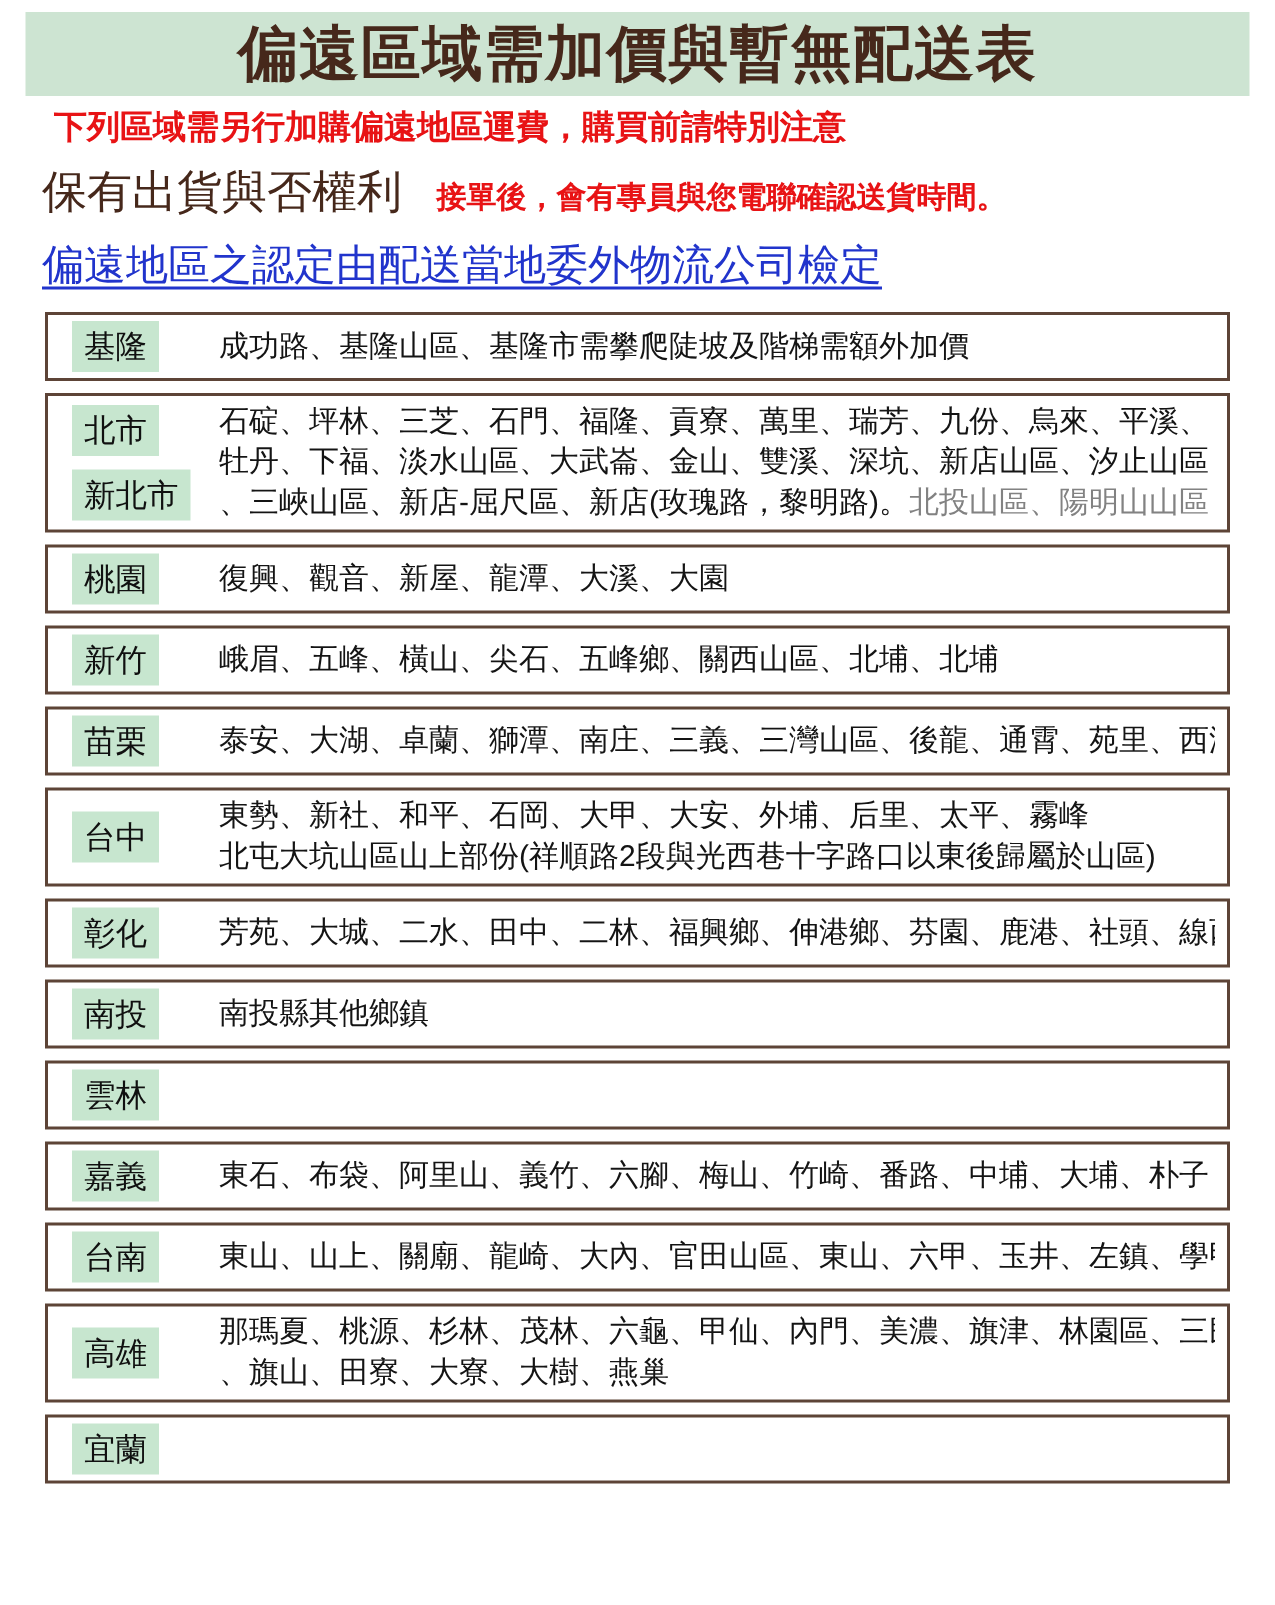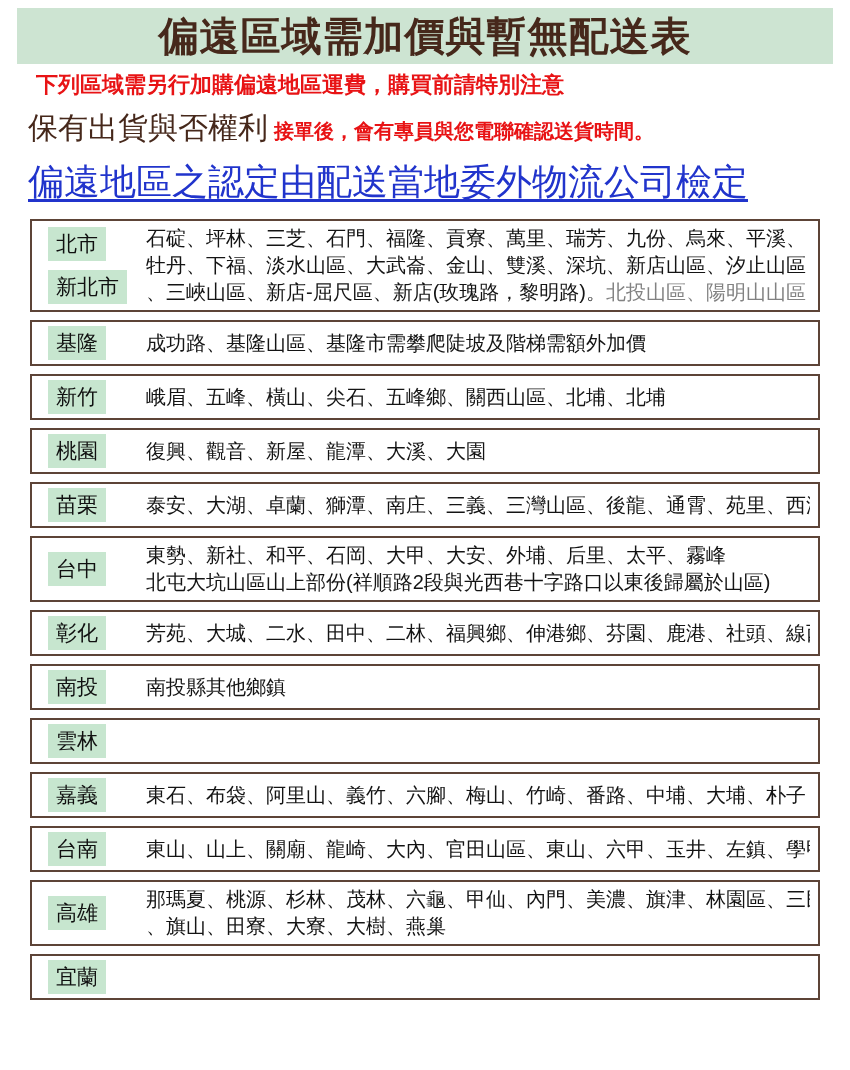--- a/index.html
+++ b/index.html
@@ -15,44 +15,44 @@
   *{box-sizing:border-box;}
   html,body{margin:0;padding:0;}
   body{
     width:850px;height:1070px;background:#ffffff;
     font-family:"Liberation Sans","DejaVu Sans",sans-serif;
   }
   .page{position:relative;width:850px;height:1070px;overflow:hidden;background:#fff;}
 
   .title-band{
     margin:8px 17px 0 17px;height:56px;background:var(--band_green);
-    display:flex;align-items:center;justify-content:center;
+    display:flex;align-items:flex-start;justify-content:center;
   }
   .title{
     font-size:40px;font-weight:bold;color:var(--title_brown);
     letter-spacing:1px;white-space:nowrap;
   }
   .red-notice{
     margin:6px 0 0 36px;color:var(--red);font-size:22px;font-weight:bold;
     font-family:"Liberation Serif","DejaVu Serif",serif;white-space:nowrap;
   }
   .policy-line-1{
     margin:9px 0 0 28px;font-size:30px;color:var(--title_brown);white-space:nowrap;
   }
   .policy-line-2{
-    margin:8px 0 0 28px;display:flex;align-items:baseline;gap:6px;white-space:nowrap;
+    margin:8px 0 0 28px;display:flex;align-items:baseline;gap:23px;white-space:nowrap;
   }
   .policy-line-2 .brown{font-size:30px;color:var(--title_brown);}
   .policy-line-2 .red{
     font-size:20px;font-weight:bold;color:var(--red);
     font-family:"Liberation Serif","DejaVu Serif",serif;
     text-align:center;
   }
   .certification-line{
-    margin:9px 0 0 28px;font-size:36px;color:var(--blue);
+    margin:9px 0 0 28px;font-size:28px;color:var(--blue);
     text-decoration:underline;text-underline-offset:5px;white-space:nowrap;
   }
 
   .region-table{
     margin:12px 30px 0 30px;display:flex;flex-direction:column;gap:8px;
   }
   .row-box{
     border:2px solid var(--border_brown);background:#fff;
     display:flex;align-items:center;padding:4px 8px 4px 16px;
   }
@@ -83,51 +83,51 @@
   <div class="policy-line-2">
     <span class="brown">保有出貨與否權利</span>
     <span class="red">接單後，會有專員與您電聯確認送貨時間。</span>
   </div>
 
   <div class="certification-line">偏遠地區之認定由配送當地委外物流公司檢定</div>
 
   <div class="region-table">
       <div class="row-box">
         <div class="labels">
+          <div class="label">基隆</div>
+        </div>
+        <div class="content">
+          <div class="line"><span>成功路、基隆山區、基隆市需攀爬陡坡及階梯需額外加價</span></div>
+        </div>
+      </div>
+      <div class="row-box">
+        <div class="labels">
           <div class="label">北市</div>
           <div class="label">新北市</div>
         </div>
         <div class="content">
           <div class="line"><span>石碇、坪林、三芝、石門、福隆、貢寮、萬里、瑞芳、九份、烏來、平溪、</span></div>
           <div class="line"><span>牡丹、下福、淡水山區、大武崙、金山、雙溪、深坑、新店山區、汐止山區</span></div>
           <div class="line"><span>、三峽山區、新店-屈尺區、新店(玫瑰路，黎明路)。</span><span class="muted">北投山區、陽明山山區</span></div>
         </div>
       </div>
       <div class="row-box">
         <div class="labels">
-          <div class="label">基隆</div>
+          <div class="label">桃園</div>
         </div>
         <div class="content">
-          <div class="line"><span>成功路、基隆山區、基隆市需攀爬陡坡及階梯需額外加價</span></div>
+          <div class="line"><span>復興、觀音、新屋、龍潭、大溪、大園</span></div>
         </div>
       </div>
       <div class="row-box">
         <div class="labels">
           <div class="label">新竹</div>
         </div>
         <div class="content">
           <div class="line"><span>峨眉、五峰、橫山、尖石、五峰鄉、關西山區、北埔、北埔</span></div>
-        </div>
-      </div>
-      <div class="row-box">
-        <div class="labels">
-          <div class="label">桃園</div>
-        </div>
-        <div class="content">
-          <div class="line"><span>復興、觀音、新屋、龍潭、大溪、大園</span></div>
         </div>
       </div>
       <div class="row-box">
         <div class="labels">
           <div class="label">苗栗</div>
         </div>
         <div class="content">
           <div class="line"><span>泰安、大湖、卓蘭、獅潭、南庄、三義、三灣山區、後龍、通霄、苑里、西湖</span></div>
         </div>
       </div>

